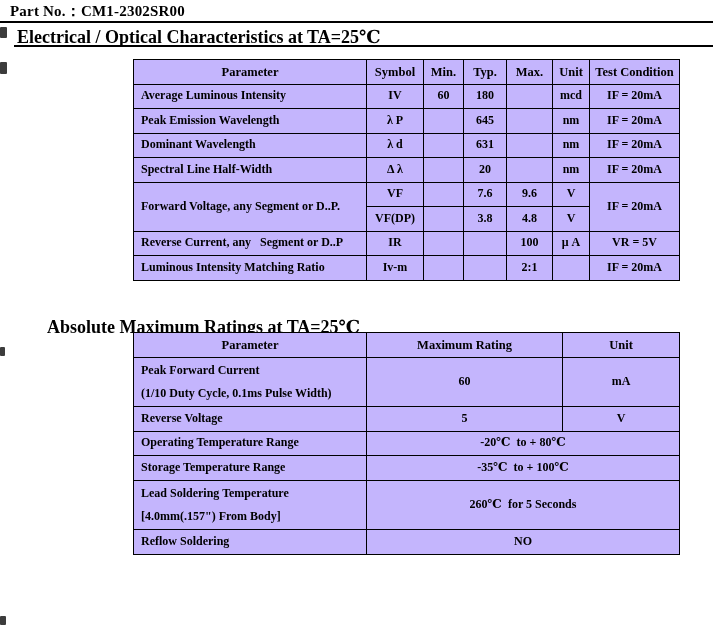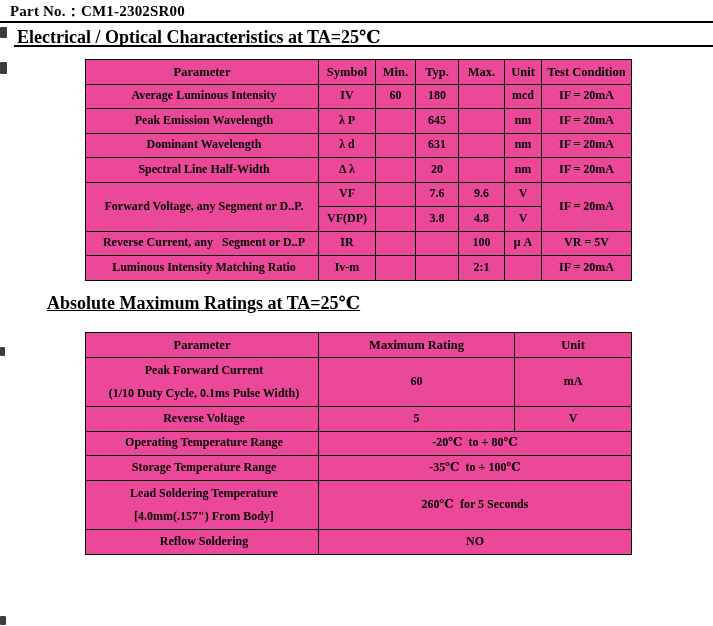--- a/index.html
+++ b/index.html
@@ -12,35 +12,35 @@
   .page { position: relative; width: 565px; height: 626px; background: #fff; }
 
   .part-no {
     position: absolute; left: 10px; top: 2px;
     font-size: 15px; font-weight: bold; letter-spacing: 0.2px;
   }
   .rule-top { position: absolute; left: 0; top: 21px; width: 713px; height: 2px; background: #000; }
   .sec-title { position: absolute; font-weight: bold; font-size: 18px; }
   .sec1-title { left: 17px; top: 26px; }
   .rule-sec { position: absolute; left: 14px; top: 45px; width: 699px; height: 2px; background: #000; }
-  .sec2-title { left: 47px; top: 292px; text-decoration: underline; }
-
-  table { position: absolute; border-collapse: collapse; table-layout: fixed; background: #ec4899; }
+  .sec2-title { left: 47px; top: 316px; }
+
+  table { position: absolute; border-collapse: collapse; table-layout: fixed; background: #c4b5fd; margin-left: 48px; }
   .t1 { left: 85px; top: 59px; width: 546px; }
   .t2 { left: 85px; top: 332px; width: 546px; }
 
   th, td {
     border: 1px solid #000;
     font-weight: bold;
     text-align: center; vertical-align: middle;
     padding: 0 3px; overflow: hidden;
     font-size: 12px; line-height: 1.15;
   }
   th { font-size: 12.5px; }
-  td.param { text-align: center; padding-left: 7px; white-space: nowrap; }
+  td.param { text-align: left; padding-left: 7px; white-space: nowrap; }
   td.param .pline { white-space: nowrap; line-height: 23px; }
 
   .t1 tr { height: 24.5px; }
   .t2 tr { height: 24.5px; }
   .t2 tr.tall { height: 49.5px; }
 
   
   .t1 .c-param { width: 233px; } .t1 .c-sym { width: 57px; }
   .t1 .c-min { width: 40px; } .t1 .c-typ { width: 43px; }
   .t1 .c-max { width: 46px; } .t1 .c-unit { width: 37px; }

